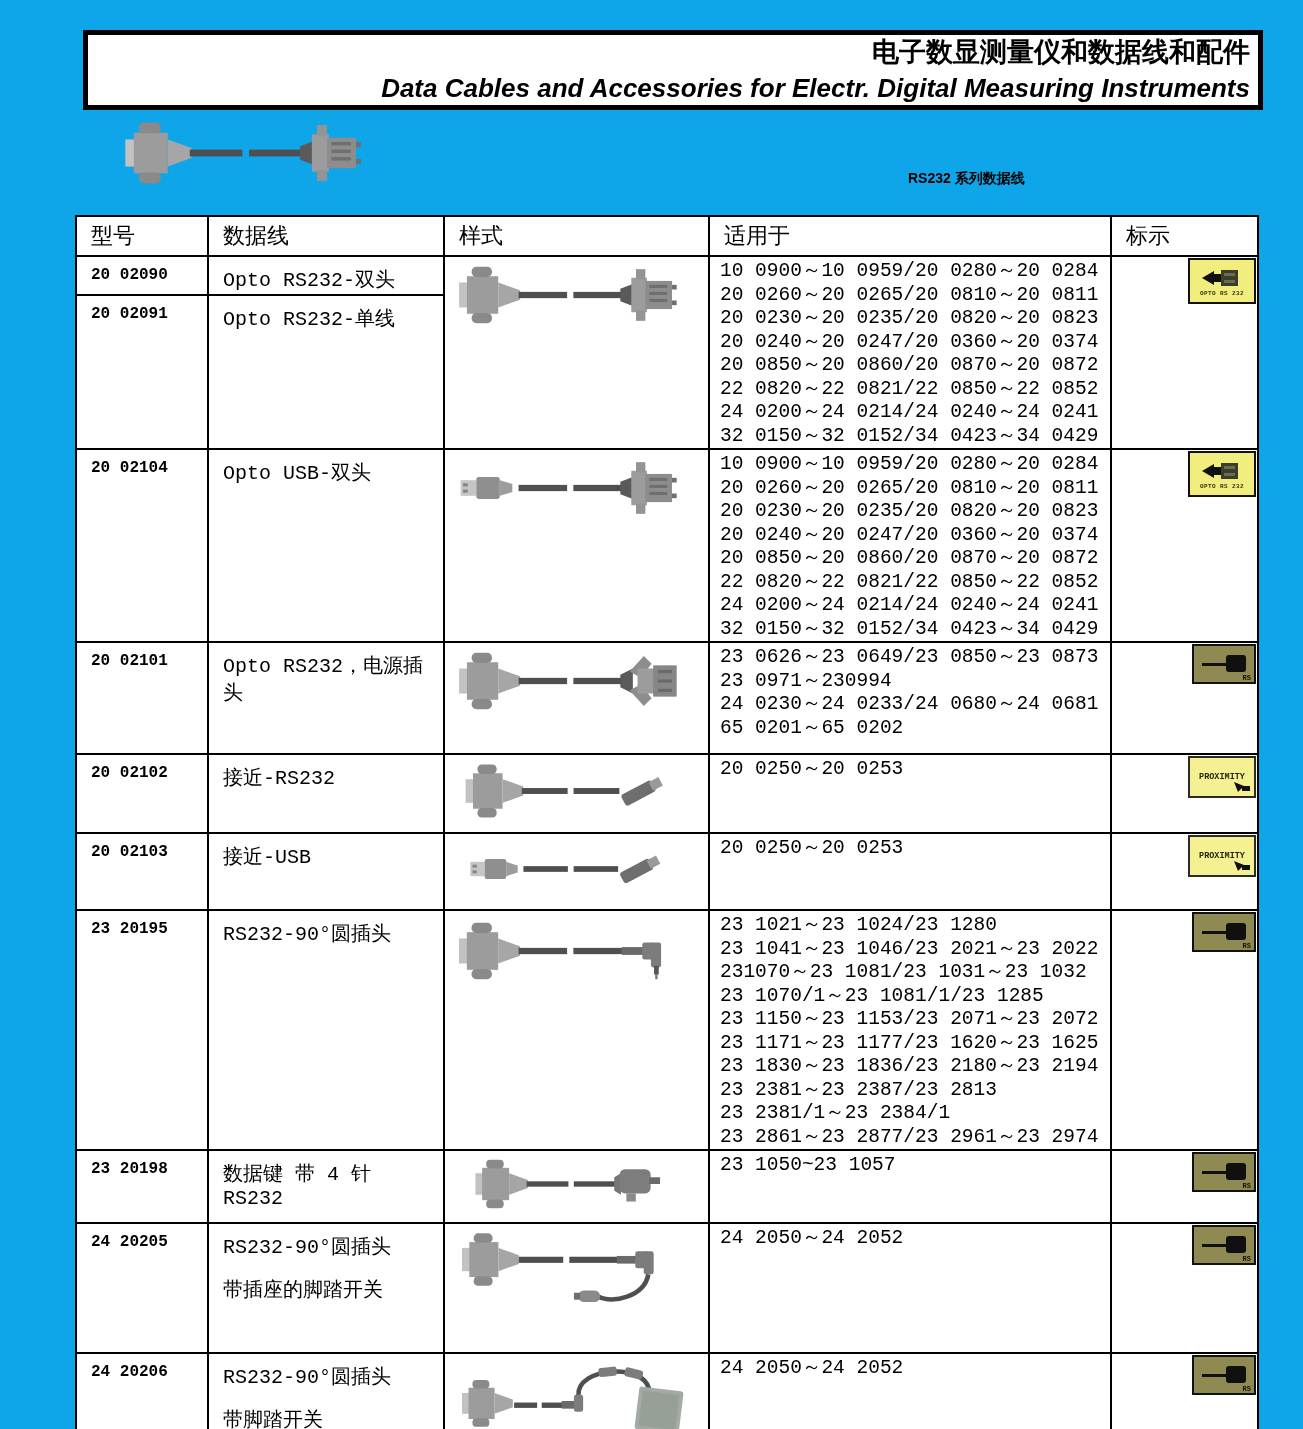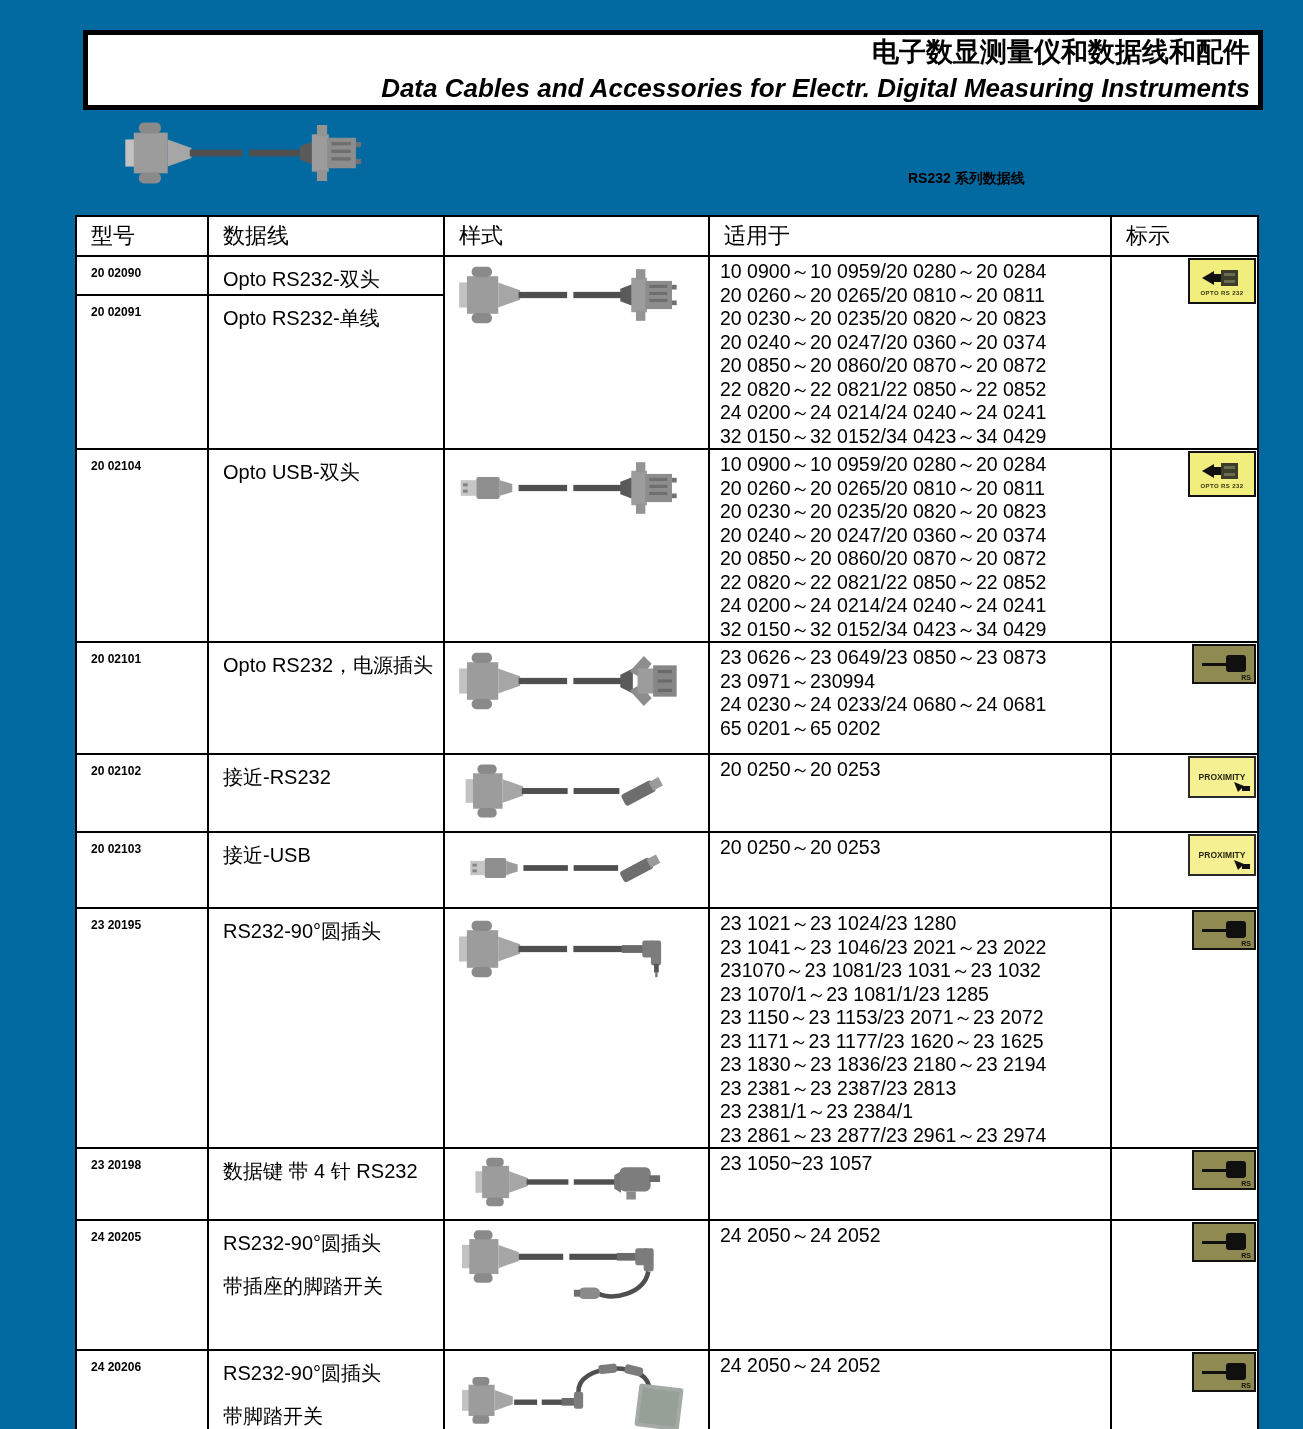--- a/index.html
+++ b/index.html
@@ -1,17 +1,17 @@
 <!DOCTYPE html>
 <html><head>
 <meta charset="utf-8">
 <style>
   html,body{margin:0;padding:0;background:#fff;}
   .page{
-    position:relative;width:1303px;height:1429px;overflow:hidden;background:#0369a1;
+    position:relative;width:1303px;height:1429px;overflow:hidden;background:#0ea5e9;
     font-family:"Liberation Sans","DejaVu Sans",sans-serif;color:#000;
   }
   
   .header-box{
     position:absolute;left:83px;top:30px;width:1180px;height:80px;
     border:5px solid #000;box-sizing:border-box;
     display:flex;flex-direction:column;justify-content:space-between;align-items:flex-end;
     padding:1px 8px 1px 8px;background:#fff;
   }
   .title-zh{font-size:27px;font-weight:bold;line-height:32px;white-space:nowrap;}
@@ -19,24 +19,24 @@
   .hero-cable{position:absolute;left:85px;top:114px;}
   .section-label{position:absolute;left:908px;top:170px;font-size:14px;font-weight:bold;}
 
   
   table.cat{
     position:absolute;left:75px;top:215px;width:1182px;
     border-collapse:collapse;table-layout:fixed;
   }
   table.cat th,table.cat td{
     border:2px solid #000;box-sizing:border-box;vertical-align:top;
-    overflow:hidden;background:#fff;
+    overflow:hidden;background:#fff;font-family:Liberation Mono, monospace;
   }
   th.colhead{font-weight:normal;font-size:22px;text-align:left;padding:4px 6px 4px 14px;}
-  td.model{font-weight:bold;font-size:12px;padding:9px 4px 8px 14px;white-space:nowrap;}
+  td.model{font-weight:bold;font-size:16px;padding:9px 4px 8px 14px;white-space:nowrap;}
   td.cable{font-size:20px;padding:9px 4px 0 14px;margin-left:40px;}
   td.cable .cable-lines div + div{margin-top:16px;}
   td.stylecell{vertical-align:middle;text-align:center;padding:2px;}
   td.applicable{font-size:19.5px;line-height:23.5px;padding:3px 4px 0 10px;}
   td.markcell{vertical-align:middle;text-align:right;padding-left:25px;}
 
   
   .badge{display:inline-flex;box-sizing:border-box;}
   .badge-opto{
     width:68px;height:46px;background:#f2ee7d;border:2px solid #111;

